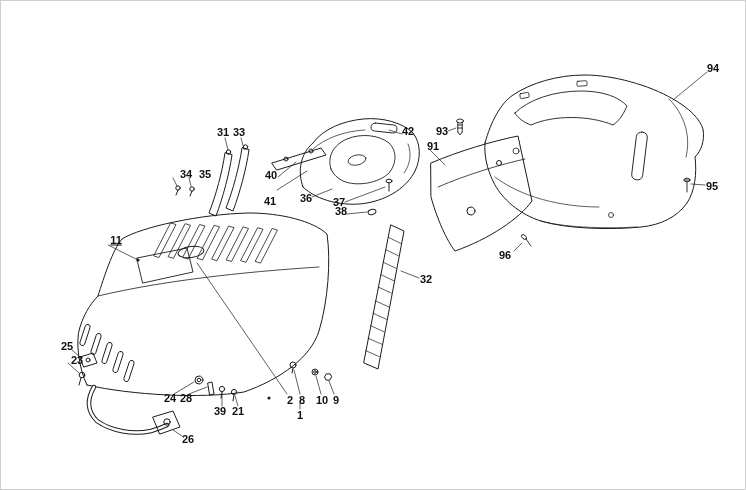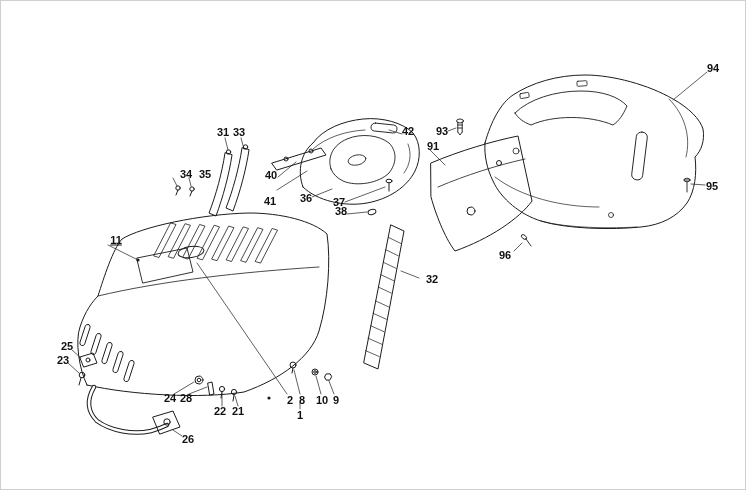--- a/index.html
+++ b/index.html
@@ -234,26 +234,26 @@
       <span class="part-label" style="left: 269px; top: 188px; margin-top: 12px;">41</span>
       <span class="part-label" style="left: 305px; top: 197px;">36</span>
       <span class="part-label" style="left: 338px; top: 201px;">37</span>
       <span class="part-label" style="left: 340px; top: 210px;">38</span>
       <span class="part-label" style="left: 407px; top: 130px; text-align: right;">42</span>
       <span class="part-label" style="left: 441px; top: 130px;">93</span>
       <span class="part-label" style="left: 432px; top: 145px;">91</span>
       <span class="part-label" style="left: 712px; top: 67px;">94</span>
       <span class="part-label" style="left: 711px; top: 185px;">95</span>
       <span class="part-label" style="left: 504px; top: 254px;">96</span>
-      <span class="part-label" style="left: 425px; top: 278px; margin-left: 6px;">32</span>
+      <span class="part-label" style="left: 425px; top: 278px;">32</span>
       <span class="part-label" style="left: 66px; top: 345px;">25</span>
-      <span class="part-label" style="left: 62px; top: 359px; text-align: center;">23</span>
+      <span class="part-label" style="left: 76px; top: 359px; text-align: center;">23</span>
       <span class="part-label" style="left: 169px; top: 397px;">24</span>
       <span class="part-label" style="left: 185px; top: 397px;">28</span>
-      <span class="part-label" style="left: 219px; top: 410px;">22</span>
+      <span class="part-label" style="left: 219px; top: 410px;">39</span>
       <span class="part-label" style="left: 237px; top: 410px;">21</span>
       <span class="part-label" style="left: 187px; top: 438px;">26</span>
       <span class="part-label" style="left: 289px; top: 399px;">2</span>
       <span class="part-label" style="left: 301px; top: 399px;">8</span>
       <span class="part-label" style="left: 321px; top: 399px;">10</span>
       <span class="part-label" style="left: 335px; top: 399px;">9</span>
       <span class="part-label" style="left: 299px; top: 414px;">1</span>
     </div>
 </div>
 

